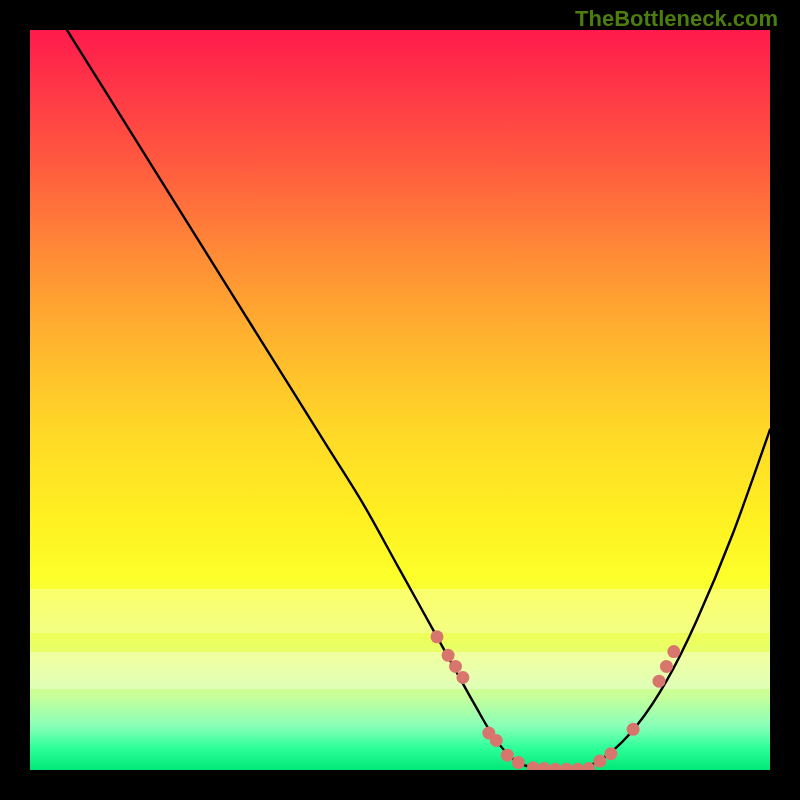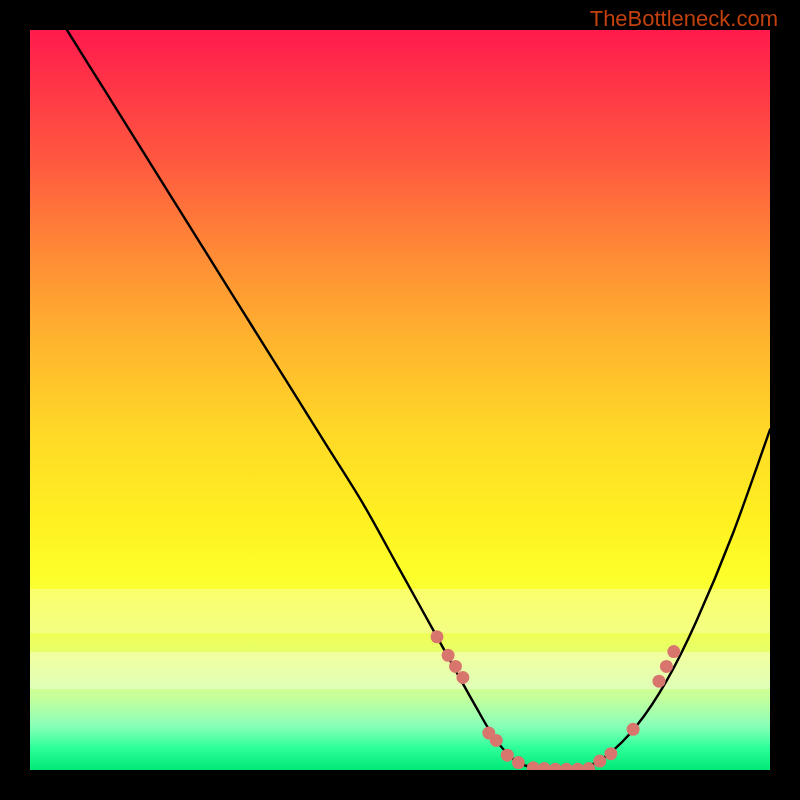--- a/index.html
+++ b/index.html
@@ -7,23 +7,23 @@
     width: 800px;
     height: 800px;
     background: #000;
     position: relative;
     font-family: Arial, sans-serif;
   }
   .watermark {
     position: absolute;
     top: 6px;
     right: 22px;
-    color: #c2410c;
+    color: #4d7c0f;
     font-size: 22px;
-    font-weight: 400;
+    font-weight: 700;
     z-index: 10;
   }
   .plot-area {
     position: absolute;
     left: 30px;
     top: 30px;
     width: 740px;
     height: 740px;
     overflow: hidden;
   }

